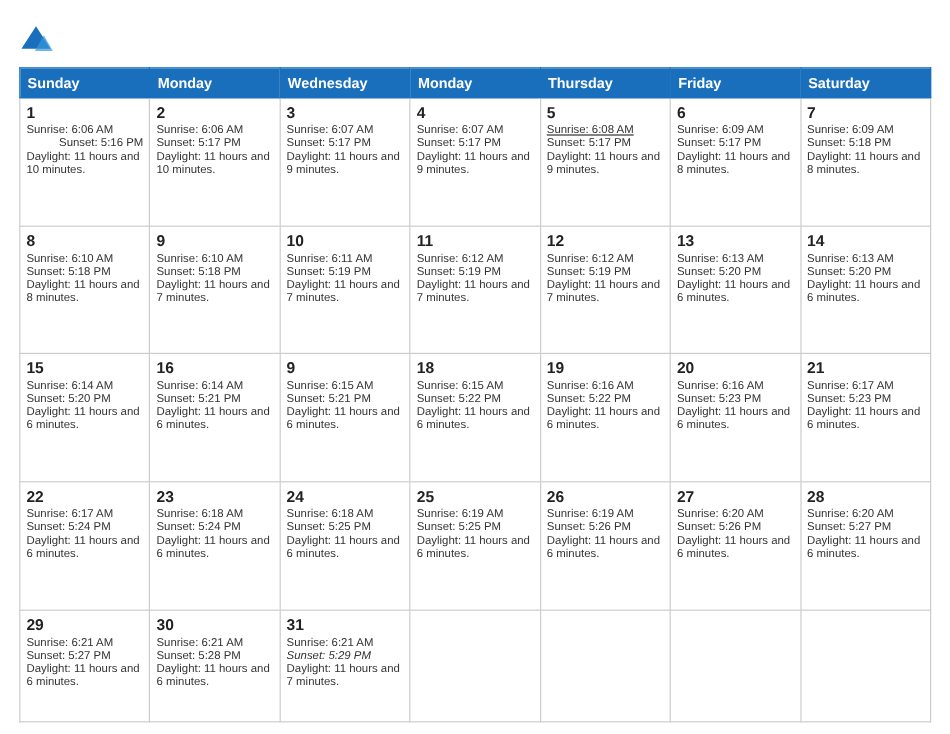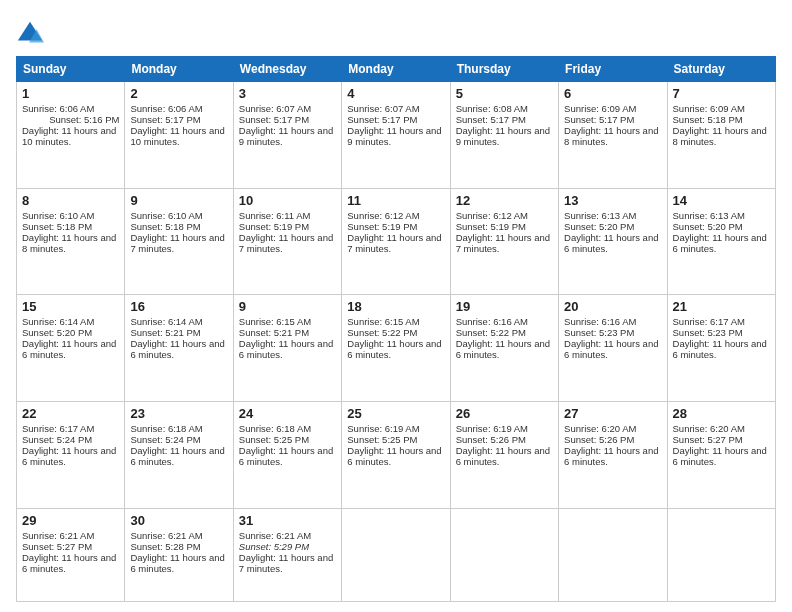--- a/index.html
+++ b/index.html
@@ -147,21 +147,21 @@
             <span style="display: block;">Daylight: 11 hours and 9 minutes.</span>
           </td>
           <td>
             <span class="day-num">4</span>
             <span style="display: block;">Sunrise: 6:07 AM</span>
             <span style="display: block;">Sunset: 5:17 PM</span>
             <span style="display: block;">Daylight: 11 hours and 9 minutes.</span>
           </td>
           <td>
             <span class="day-num">5</span>
-            <span style="display: block;">Sunrise: 6:08 AM</span>
+            <span style="display: block; text-decoration: underline;">Sunrise: 6:08 AM</span>
             <span style="display: block;">Sunset: 5:17 PM</span>
             <span style="display: block;">Daylight: 11 hours and 9 minutes.</span>
           </td>
           <td>
             <span class="day-num">6</span>
             <span style="display: block;">Sunrise: 6:09 AM</span>
             <span style="display: block;">Sunset: 5:17 PM</span>
             <span style="display: block;">Daylight: 11 hours and 8 minutes.</span>
           </td>
           <td>

